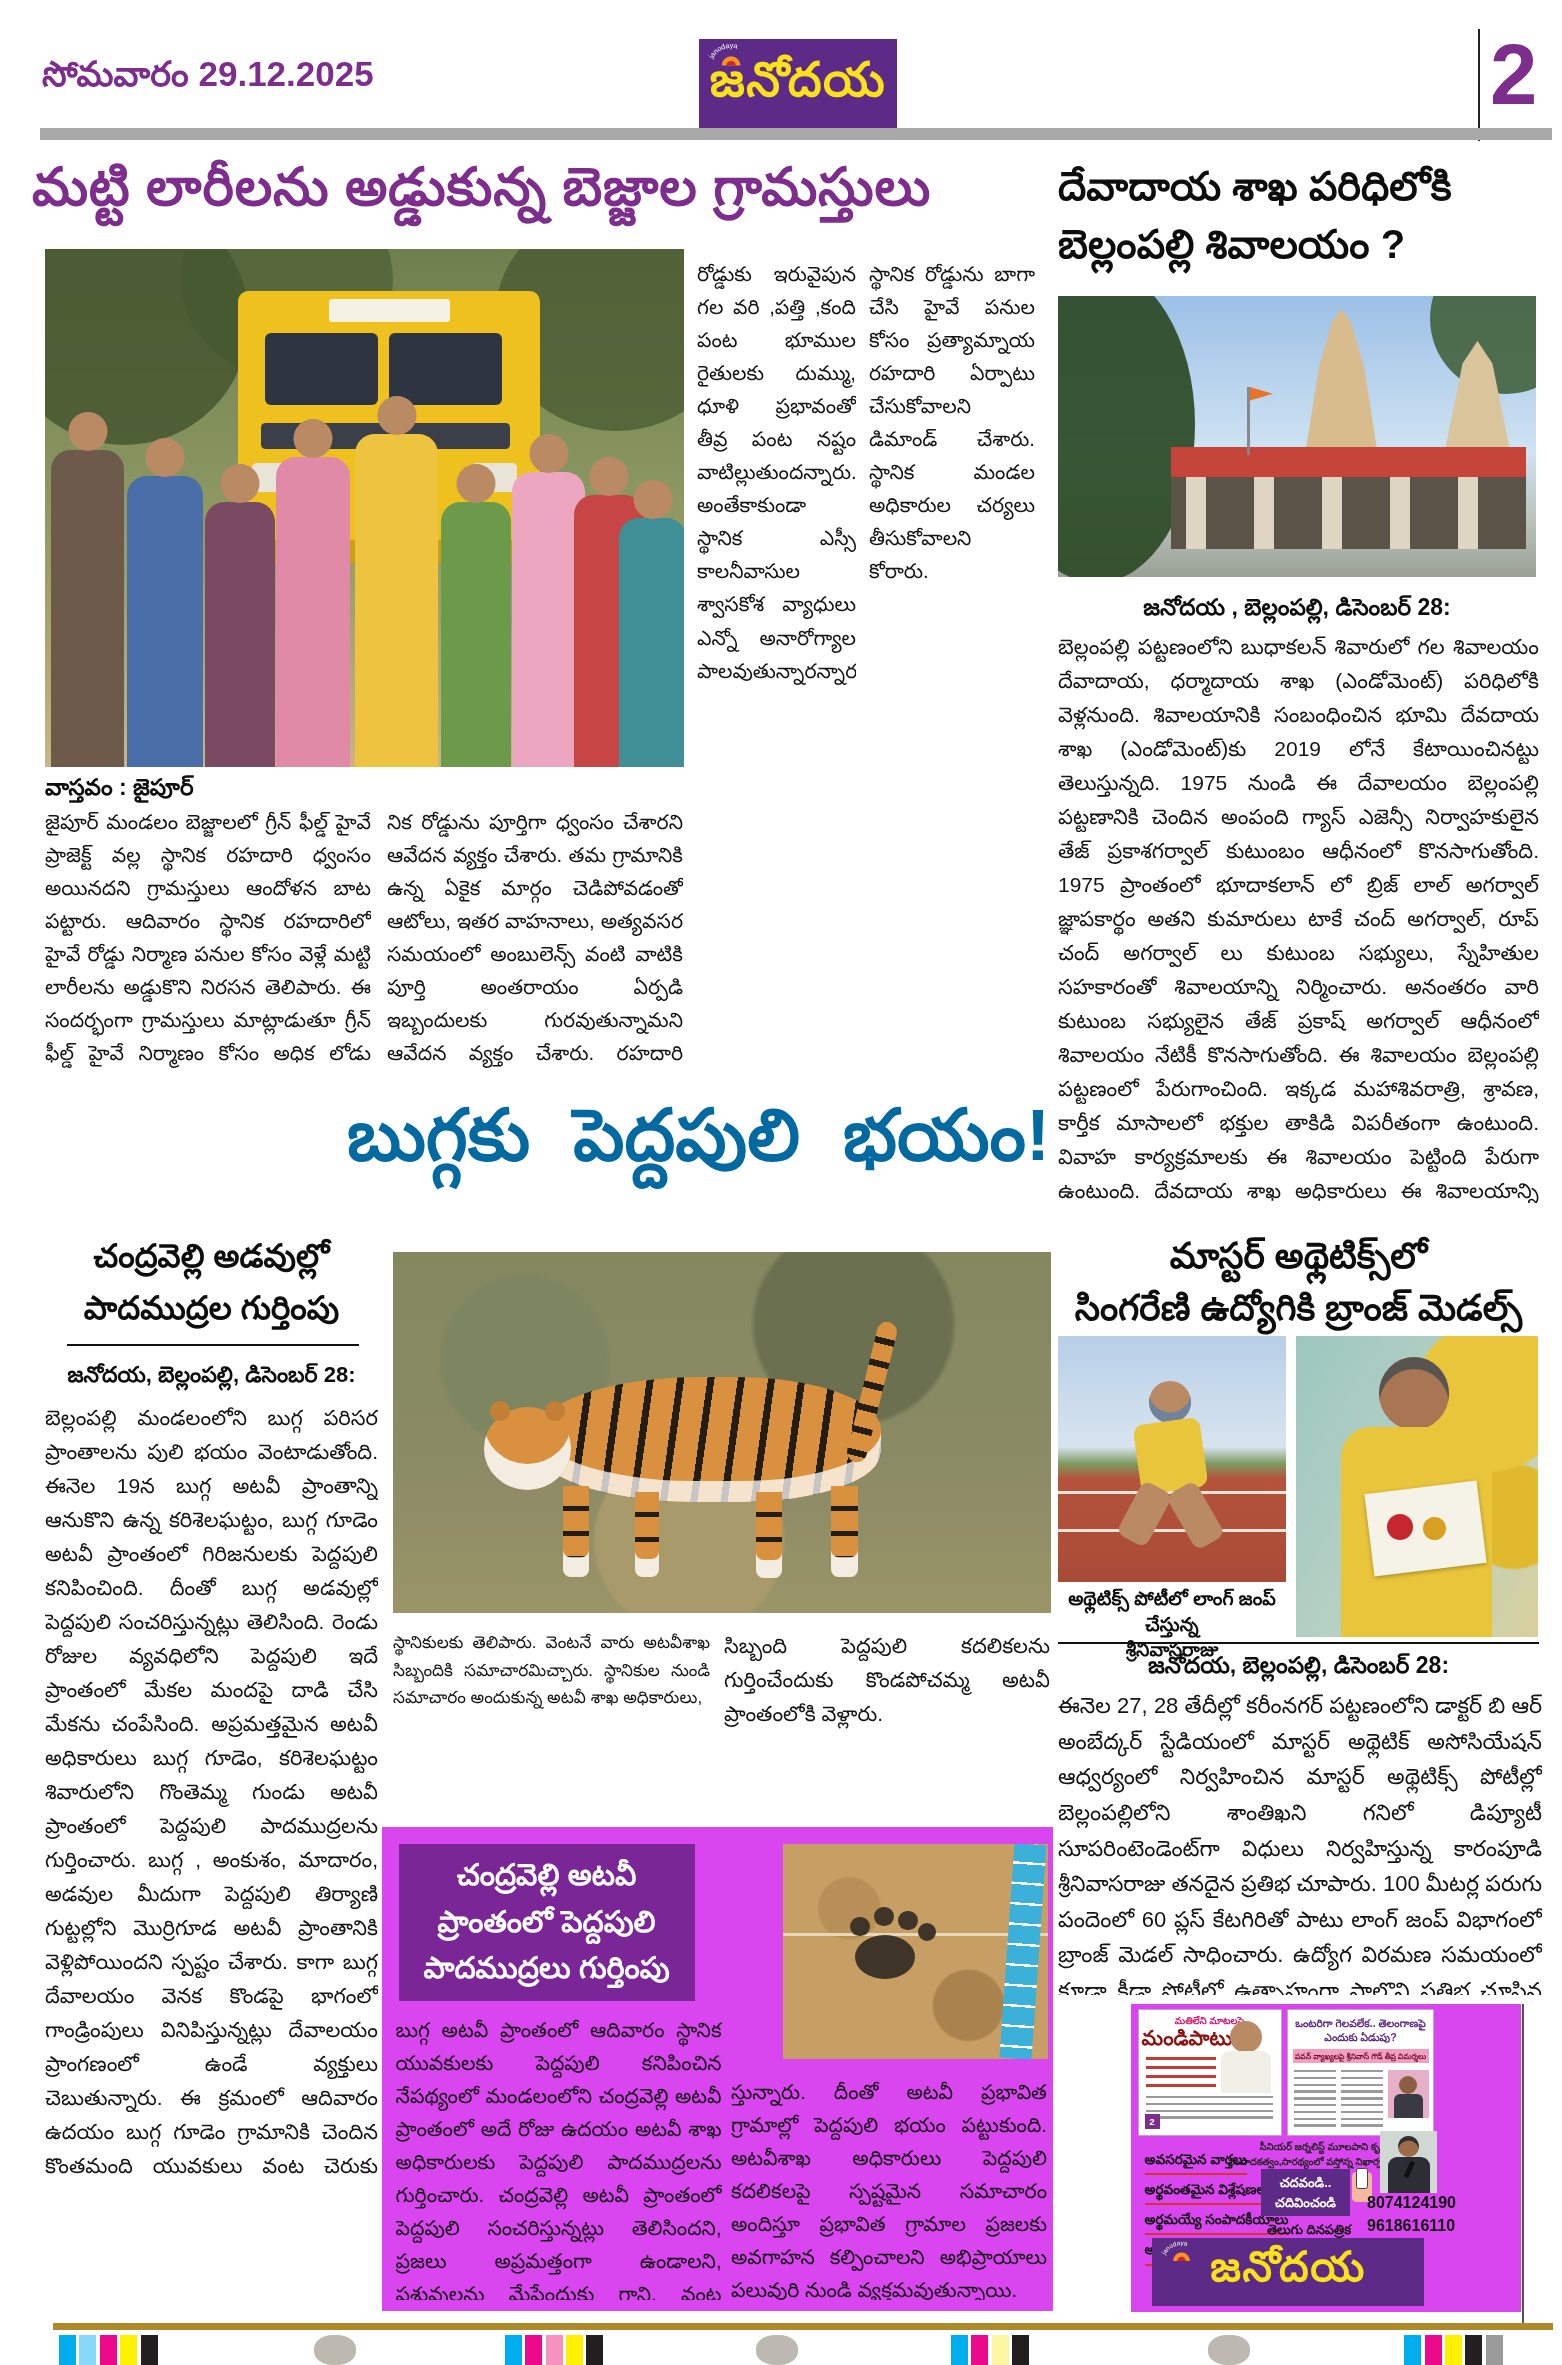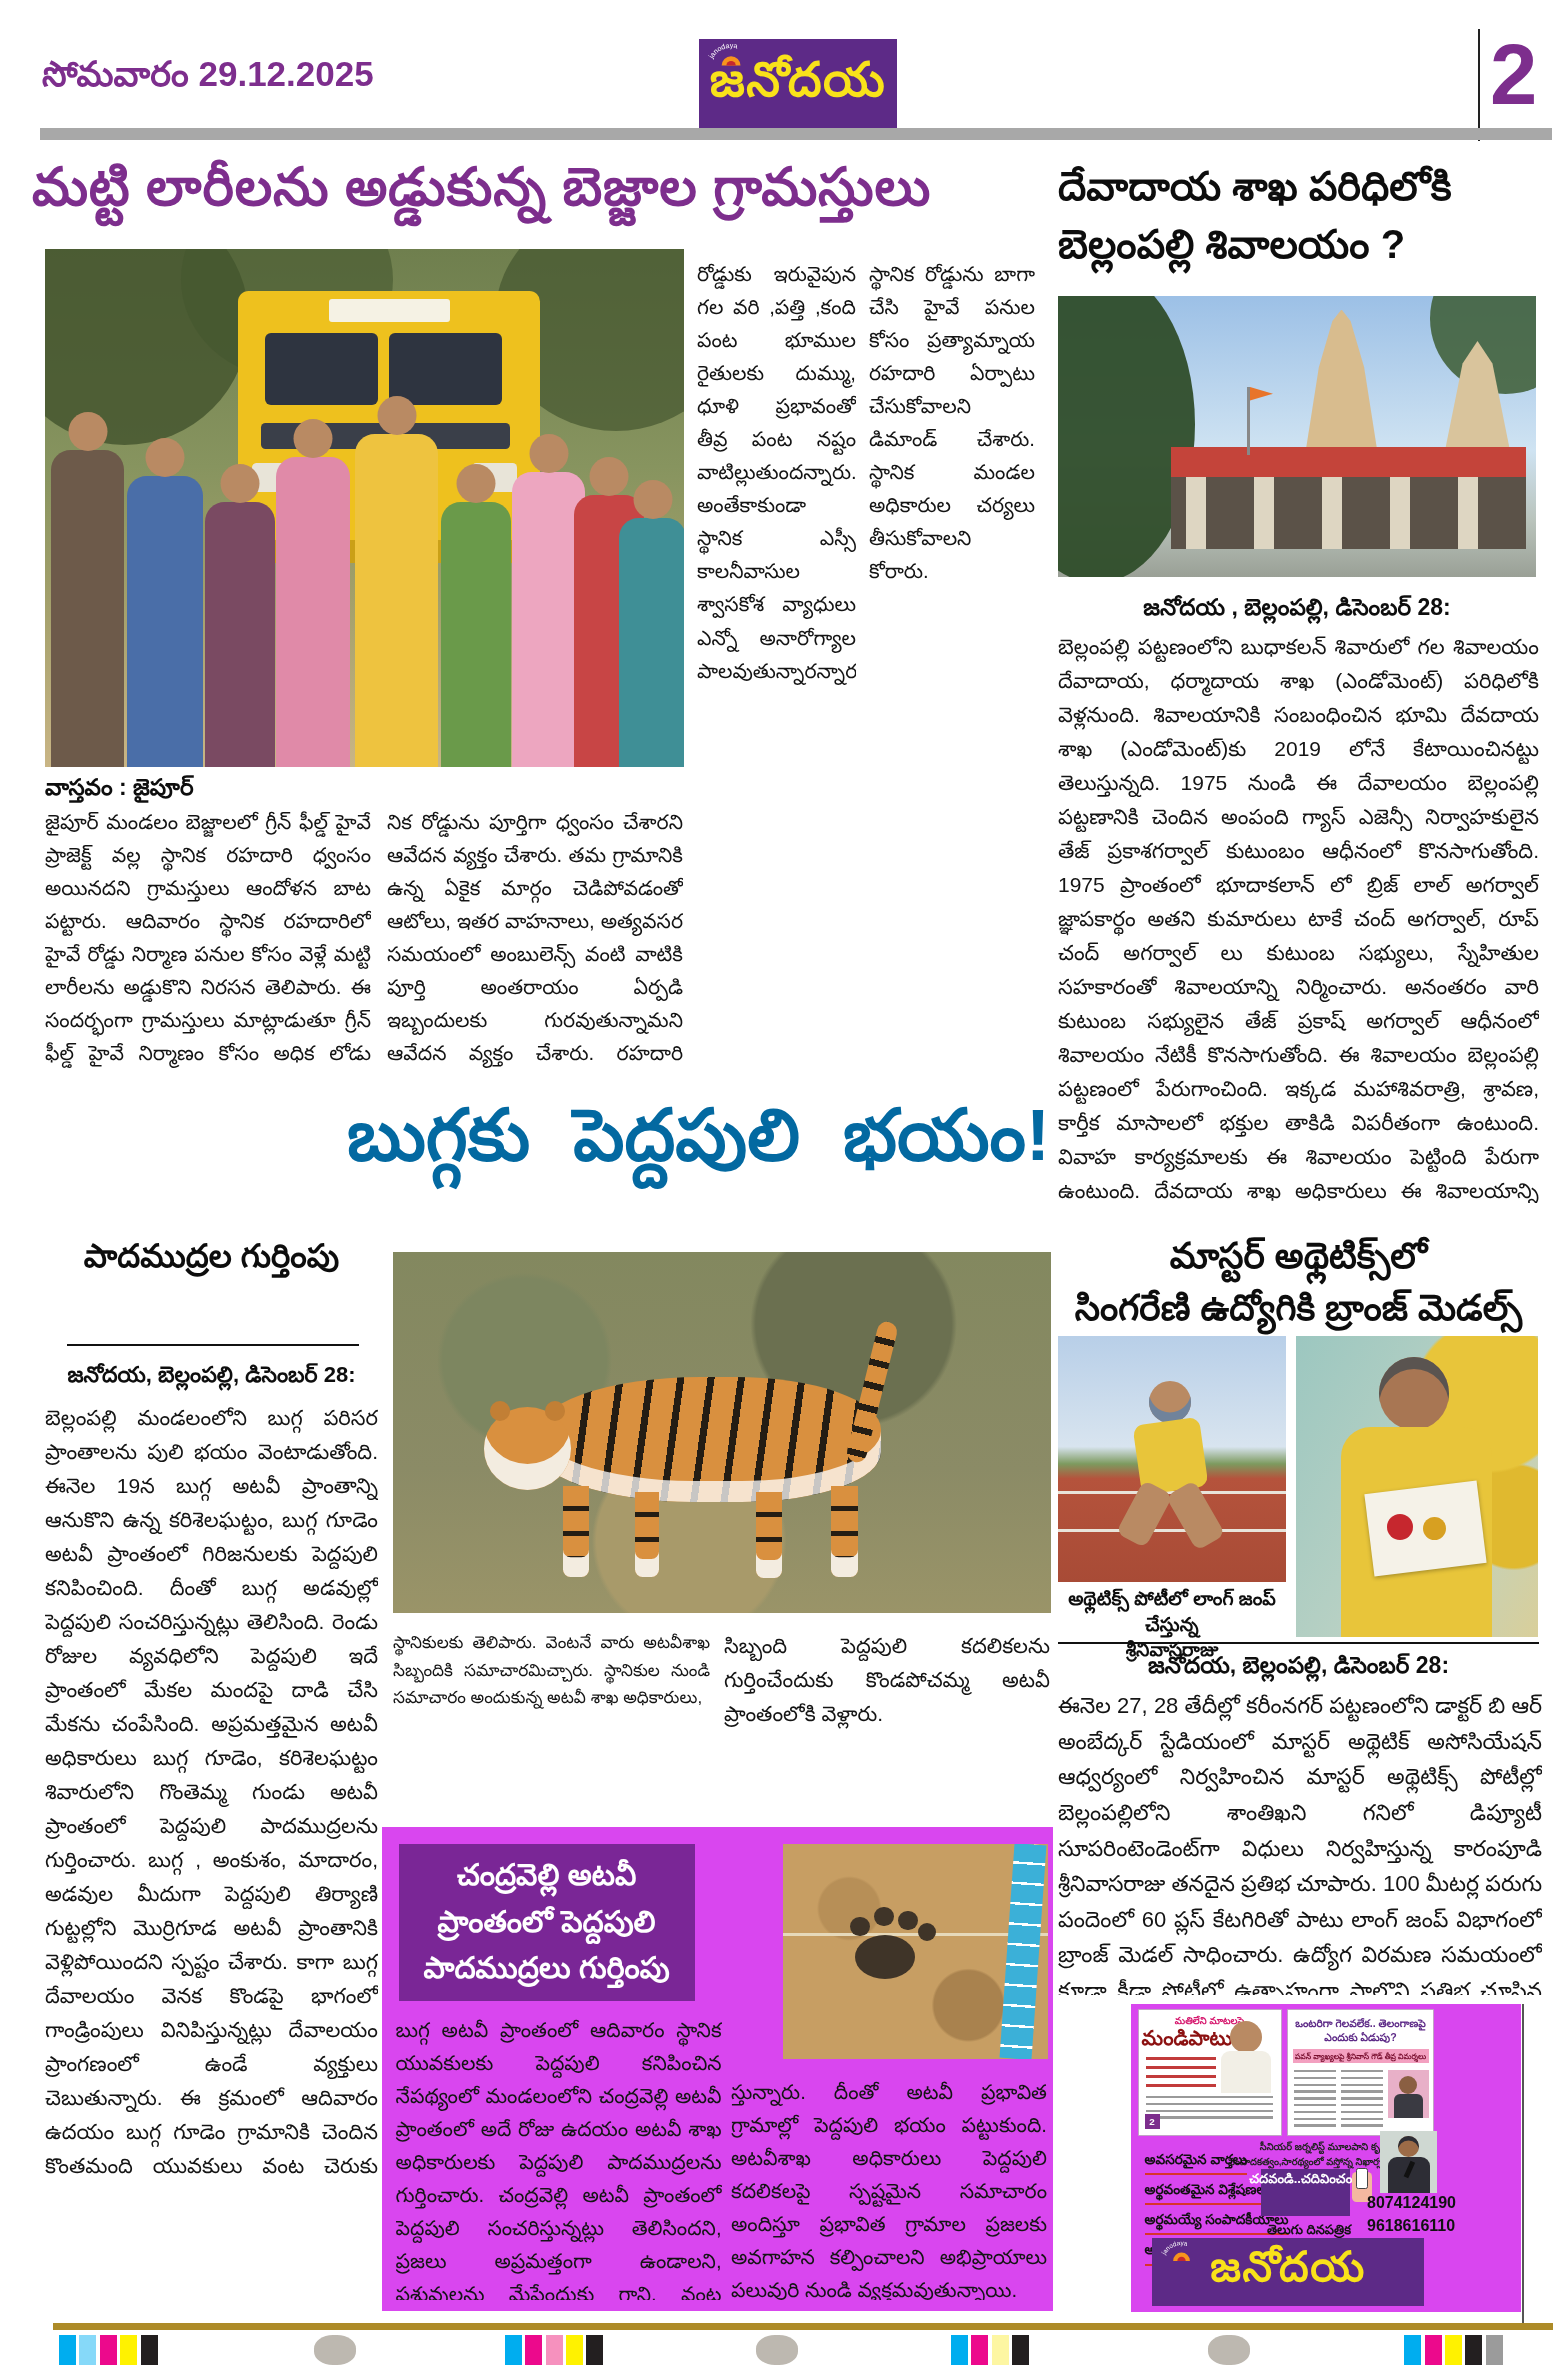--- a/index.html
+++ b/index.html
@@ -34,21 +34,21 @@
   
   .treeblob{position:absolute;border-radius:50%;background:#45562f;opacity:.85;}
   .person{position:absolute;bottom:0;border-radius:19.7px 19.7px 0 0;}
   .person:before{content:"";position:absolute;top:-38px;left:50%;transform:translateX(-50%);
         width:39px;height:39px;border-radius:50%;background:#b98a63;}
   .fakelines{background:repeating-linear-gradient(180deg,#9a9a9a 0 2.3px,transparent 2.3px 6.8px);}
   .redlines{background:repeating-linear-gradient(180deg,#c23b3b 0 3px,transparent 3px 9px);}
   .slogan{font-size:13.6px;font-weight:bold;color:#101010;border-bottom:2.3px solid #d9342b;
         padding-bottom:2.3px;margin-bottom:6.8px;width:max-content;}
   .cta-box{background:#5d2a87;color:#fff;font-weight:bold;text-align:center;font-size:13px;line-height:1.5;
-        display:flex;flex-direction:row;justify-content:center;}
+        display:flex;flex-direction:column;justify-content:center;}
   .phones{font-size:16px;font-weight:bold;color:#111;}
   .tag{font-size:13px;font-weight:bold;color:#111;}
   .intro{font-size:9.8px;font-weight:bold;color:#222;text-align:center;line-height:1.5;}
 
   
   .rb{position:absolute;width:16.6px;height:30px;}
   .blob{position:absolute;width:42px;height:30px;border-radius:45%;background:#bdb8b0;}
   .c{background:#00adef}.lc{background:#86d9f9}.m{background:#ec098c}.pk{background:#f691be}
   .y{background:#fff200}.ly{background:#fdf6a2}.k{background:#231f20}.gr{background:#9b9b9b}
 </style>
@@ -130,20 +130,21 @@
     <div class="abs" style="left:189px;top:91px;width:3px;height:68px;background:#888;"></div>
     <div class="abs" style="left:192px;top:91px;width:23px;height:13.6px;background:#e8742a;clip-path:polygon(0 0,100% 50%,0 100%);"></div>
   </div>
 
   <div class="abs dateline" style="left:1058px;top:594px;width:478px;">జనోదయ , బెల్లంపల్లి, డిసెంబర్ 28:</div>
   <div class="abs bodytxt just" style="left:1058px;top:630px;width:481px;height:573px;font-size:21px;">బెల్లంపల్లి పట్టణంలోని బుధాకలన్ శివారులో గల శివాలయం దేవాదాయ, ధర్మాదాయ శాఖ (ఎండోమెంట్) పరిధిలోకి వెళ్లనుంది. శివాలయానికి సంబంధించిన భూమి దేవదాయ శాఖ (ఎండోమెంట్)కు 2019 లోనే కేటాయించినట్టు తెలుస్తున్నది. 1975 నుండి ఈ దేవాలయం బెల్లంపల్లి పట్టణానికి చెందిన అంపంది గ్యాస్ ఎజెన్సీ నిర్వాహకులైన తేజ్ ప్రకాశగర్వాల్ కుటుంబం ఆధీనంలో కొనసాగుతోంది. 1975 ప్రాంతంలో భూదాకలాన్ లో బ్రిజ్ లాల్ అగర్వాల్ జ్ఞాపకార్థం అతని కుమారులు టాకే చంద్ అగర్వాల్, రూప్ చంద్ అగర్వాల్ లు కుటుంబ సభ్యులు, స్నేహితుల సహకారంతో శివాలయాన్ని నిర్మించారు. అనంతరం వారి కుటుంబ సభ్యులైన తేజ్ ప్రకాష్ అగర్వాల్ ఆధీనంలో శివాలయం నేటికీ కొనసాగుతోంది. ఈ శివాలయం బెల్లంపల్లి పట్టణంలో పేరుగాంచింది. ఇక్కడ మహాశివరాత్రి, శ్రావణ, కార్తీక మాసాలలో భక్తుల తాకిడి విపరీతంగా ఉంటుంది. వివాహ కార్యక్రమాలకు ఈ శివాలయం పెట్టింది పేరుగా ఉంటుంది. దేవదాయ శాఖ అధికారులు ఈ శివాలయాన్ని తమ ఆధీనంలోకి తీసుకుంటారా, లేక అదే తీరున కొనసాగిస్తారో చూడాలి మరి.</div>
 
   <div class="abs h-red" style="left:45px;top:1094px;width:1005px;">బుగ్గకు పెద్దపులి భయం!</div>
 
   <div class="abs subhead" style="left:45px;top:1230px;width:333px;">
+    <div>చంద్రవెల్లి అడవుల్లో</div>
     <div>పాదముద్రల గుర్తింపు</div>
   </div>
   <div class="abs" style="left:67px;top:1344px;width:292px;height:2.3px;background:#111;"></div>
   <div class="abs dateline" style="left:45px;top:1362px;width:333px;font-size:22px;">జనోదయ, బెల్లంపల్లి, డిసెంబర్ 28:</div>
   <div class="abs bodytxt just" style="left:45px;top:1401px;width:333px;height:777px;font-size:21px;">బెల్లంపల్లి మండలంలోని బుగ్గ పరిసర ప్రాంతాలను పులి భయం వెంటాడుతోంది. ఈనెల 19న బుగ్గ అటవీ ప్రాంతాన్ని ఆనుకొని ఉన్న కరిశెలఘట్టం, బుగ్గ గూడెం అటవీ ప్రాంతంలో గిరిజనులకు పెద్దపులి కనిపించింది. దీంతో బుగ్గ అడవుల్లో పెద్దపులి సంచరిస్తున్నట్లు తెలిసింది. రెండు రోజుల వ్యవధిలోని పెద్దపులి ఇదే ప్రాంతంలో మేకల మందపై దాడి చేసి మేకను చంపేసింది. అప్రమత్తమైన అటవీ అధికారులు బుగ్గ గూడెం, కరిశెలఘట్టం శివారులోని గొంతెమ్మ గుండు అటవీ ప్రాంతంలో పెద్దపులి పాదముద్రలను గుర్తించారు. బుగ్గ , అంకుశం, మాదారం, అడవుల మీదుగా పెద్దపులి తిర్యాణి గుట్టల్లోని మొర్రిగూడ అటవీ ప్రాంతానికి వెళ్లిపోయిందని స్పష్టం చేశారు. కాగా బుగ్గ దేవాలయం వెనక కొండపై భాగంలో గాండ్రింపులు వినిపిస్తున్నట్లు దేవాలయం ప్రాంగణంలో ఉండే వ్యక్తులు చెబుతున్నారు. ఈ క్రమంలో ఆదివారం ఉదయం బుగ్గ గూడెం గ్రామానికి చెందిన కొంతమంది యువకులు వంట చెరుకు కోసం కొండపోచమ్మ ప్రాంతం వైపు వెళ్లగా అక్కడ పెద్దపులి కనిపించినట్లు చెబుతున్నారు. పెద్దపులిని చూసిన ఆ యువకులు ప్రాణభయంతో పరిగెత్తుకుంటూ వచ్చి పెద్దపులి కనిపించిన విషయాన్ని</div>
 
   <div class="photo" style="left:393px;top:1252px;width:658px;height:361px;background:radial-gradient(circle at 20% 30%,#7d8660 0 14%,transparent 15%),radial-gradient(circle at 70% 20%,#6b7050 0 18%,transparent 19%),radial-gradient(circle at 45% 80%,#a89a6a 0 20%,transparent 21%),linear-gradient(180deg,#83885f 0%,#8b8b66 60%,#9a9468 100%);">
 
     <div class="abs" style="left:140px;top:125px;width:348px;height:125px;border-radius:48% 42% 40% 46%;background:repeating-linear-gradient(98deg,transparent 0 23px,#241d14 23px 30px),#d9903f;box-shadow:inset 0 -21px 0 rgba(255,255,255,.75);"></div>
     <div class="abs" style="left:91px;top:155px;width:87px;height:83px;border-radius:50%;background:#d9903f;box-shadow:inset 0 -26px 0 #f3ece0;">

